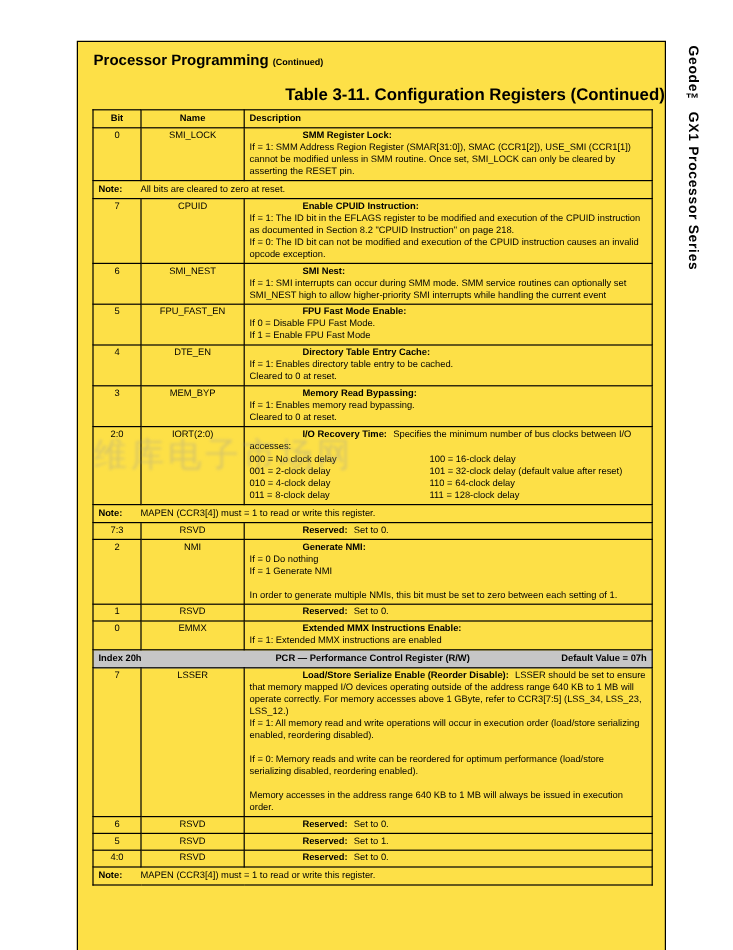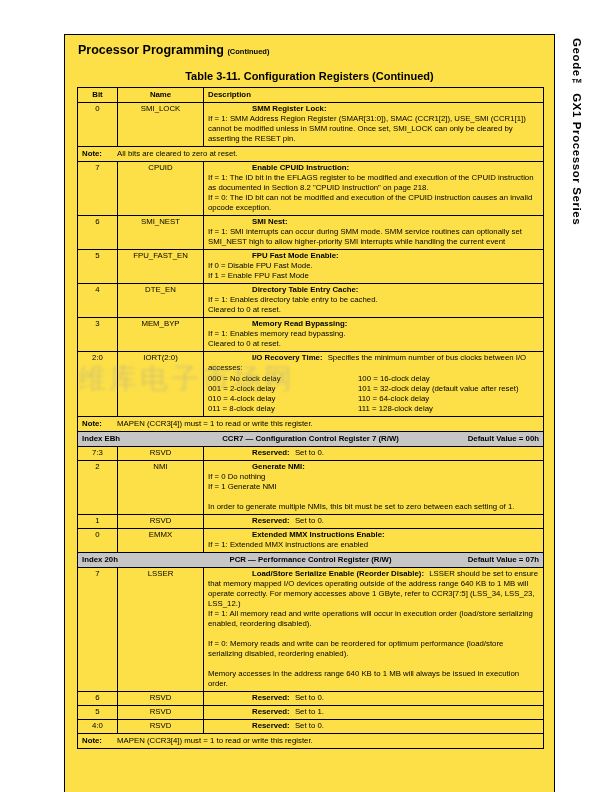--- a/index.html
+++ b/index.html
@@ -8,21 +8,21 @@
     font-family:"Liberation Sans", sans-serif; color:#000;
     overflow:hidden;
   }
   .page-frame {
     position:absolute; left:64px; top:34px; width:491px; height:762px;
     border:1.5px solid #000; box-sizing:border-box; background:#fde047;
   }
   .doc-title { margin:8px 0 0 13px; font-weight:bold; font-size:12.5px; }
   .doc-title .cont { font-size:7.5px; }
   .table-caption {
-    text-align:center; font-weight:bold; font-size:11px; margin-top:13px;
+    text-align:right; font-weight:bold; font-size:14px; margin-top:13px;
   }
   table.cfg {
     border-collapse:collapse; width:calc(100% - 22px);
     margin:5px 9px 0 12px; font-size:7.8px; table-layout:fixed;
     border:1.5px solid #000;
   }
   .cfg th, .cfg td {
     border:1px solid #000; vertical-align:top;
     padding:1px 4px 2px 4px; line-height:10px;
   }
@@ -174,29 +174,20 @@
       </td>
     </tr>
 
     <tr class="note">
       <td colspan="3">
         <span class="nl">Note:</span>
         <span class="nt">MAPEN (CCR3[4]) must = 1 to read or write this register.</span>
       </td>
     </tr>
 
-    <tr class="section">
-      <td colspan="3">
-        <div class="sec">
-          <span class="sec-index">Index EBh</span>
-          <span class="sec-title">CCR7 — Configuration Control Register 7 (R/W)</span>
-          <span class="sec-default">Default Value = 00h</span>
-        </div>
-      </td>
-    </tr>
 
     <tr>
       <td class="bit">7:3</td>
       <td class="name">RSVD</td>
       <td class="desc">
         <span class="dt">Reserved:</span>
         <span class="dr">Set to 0.</span>
       </td>
     </tr>
 

